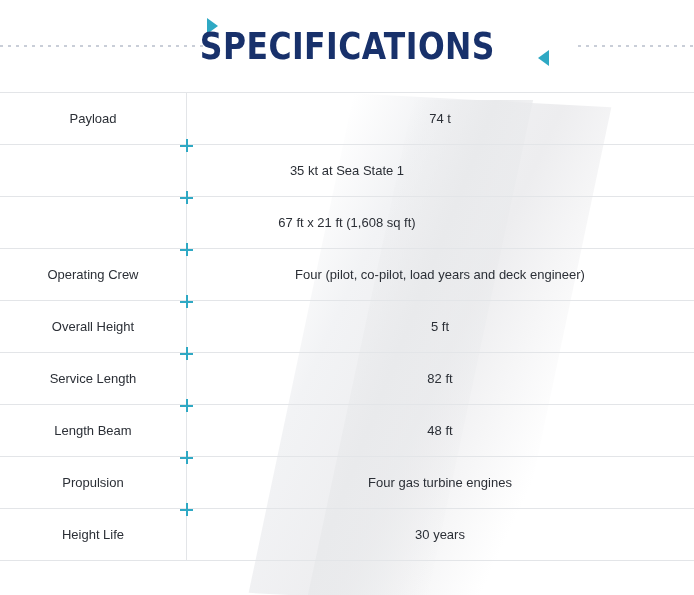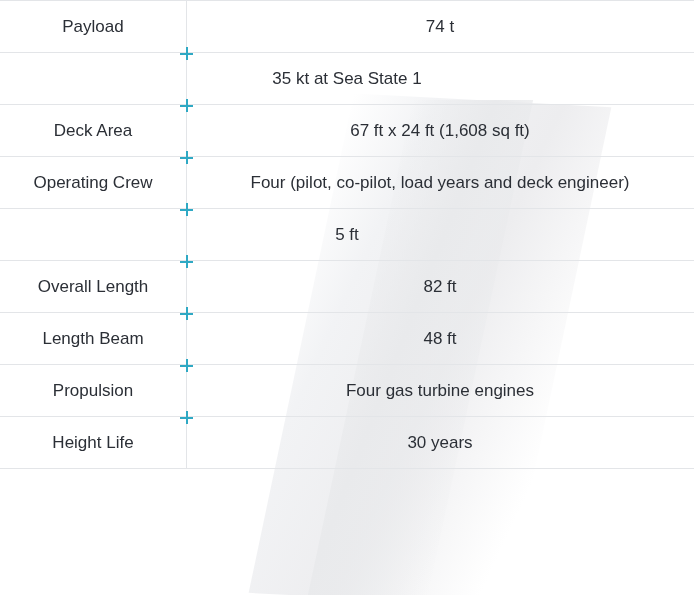--- a/index.html
+++ b/index.html
@@ -115,21 +115,21 @@
     height: 52px;
     border-bottom: 1px solid #e3e5e8;
   }
   .row:last-child { border-bottom: none; }
 
   .cell-label,
   .cell-value {
     display: flex;
     align-items: center;
     justify-content: center;
-    font-size: 17px;
+    font-size: 13px;
     color: #2b2f36;
     font-family: "Liberation Sans", sans-serif;
   }
   .cell-label {
     width: 186px;
     padding: 0 10px;
     text-align: center;
   }
   .cell-value {
     flex: 1;
@@ -170,49 +170,56 @@
   }
 </style>
 </head>
 <body>
 
 <div class="page">
 
   <div class="streak"></div>
   <div class="streak2"></div>
 
+  <div class="header">
+    <div class="dots left"></div>
+    <div class="dots right"></div>
+    <div class="tri left-tri"></div>
+    <div class="tri right-tri"></div>
+    <div class="title">SPECIFICATIONS</div>
+  </div>
 
   <div class="table-wrap">
     <div class="table">
 
       <div class="row">
         <div class="cell-label">Payload</div>
         <div class="cell-value">74 t</div>
       </div>
 
       <div class="row">
         <div class="cell-value">35 kt at Sea State 1</div>
       </div>
 
       <div class="row">
-        <div class="cell-label">Deck Area</div>
-        <div class="cell-value">67 ft x 24 ft (1,608 sq ft)</div>
+        <div class="cell-value">67 ft x 21 ft (1,608 sq ft)</div>
       </div>
 
       <div class="row">
         <div class="cell-label">Operating Crew</div>
         <div class="cell-value">Four (pilot, co-pilot, load years and deck engineer)</div>
       </div>
 
       <div class="row">
+        <div class="cell-label">Overall Height</div>
         <div class="cell-value">5 ft</div>
       </div>
 
       <div class="row">
-        <div class="cell-label">Overall Length</div>
+        <div class="cell-label">Service Length</div>
         <div class="cell-value">82 ft</div>
       </div>
 
       <div class="row">
         <div class="cell-label">Length Beam</div>
         <div class="cell-value">48 ft</div>
       </div>
 
       <div class="row">
         <div class="cell-label">Propulsion</div>

